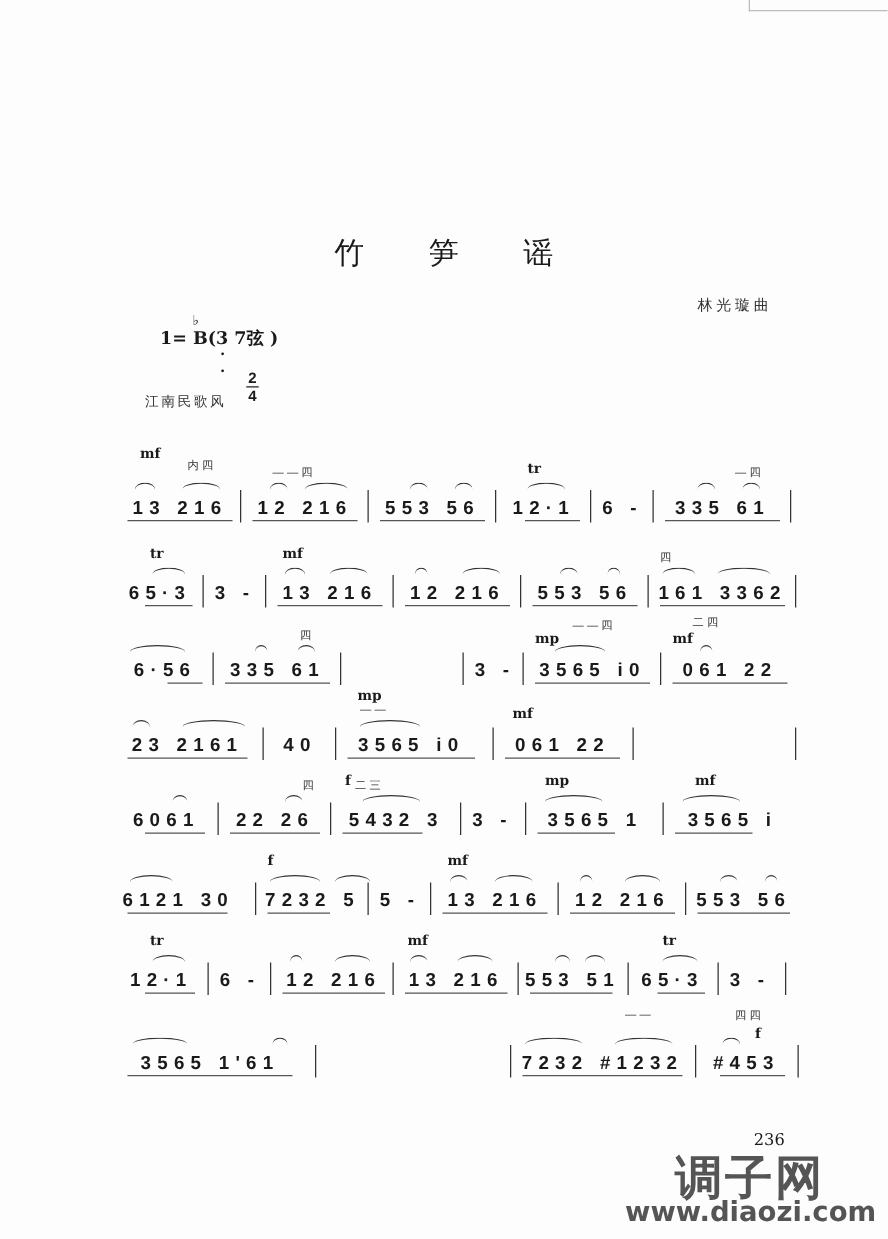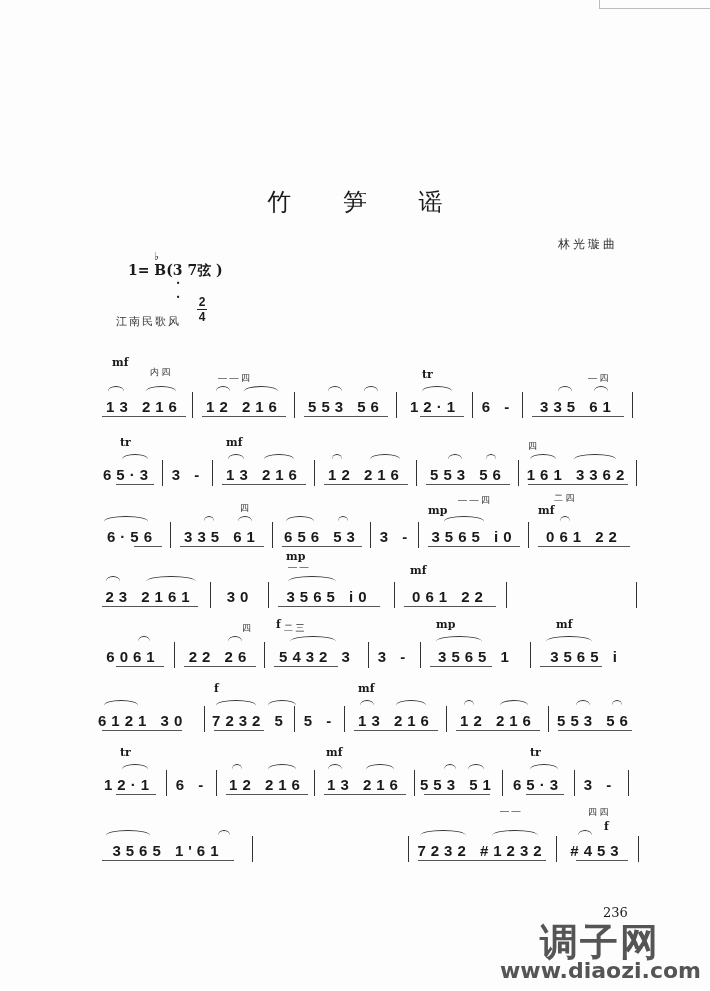--- a/index.html
+++ b/index.html
@@ -146,26 +146,20 @@
   </div>
   <div class="bl" style="left:72px"></div>
   <div class="measure" style="left:78px;width:92px">
     <span class="fing" style="left:64px">四</span>
     <div class="slur" style="left:28px;width:10px"></div>
     <div class="slur" style="left:62px;width:14px"></div>
     <div class="notes">335 61</div>
     <div class="ul" style="left:4px;width:84px"></div>
   </div>
   <div class="bl" style="left:174px"></div>
-  <div class="measure" style="left:180px;width:88px">
-    <div class="slur" style="left:8px;width:28px"></div>
-    <div class="slur" style="left:60px;width:10px"></div>
-    <div class="notes">656 53</div>
-    <div class="ul" style="left:4px;width:80px"></div>
-  </div>
   <div class="bl" style="left:272px"></div>
   <div class="measure" style="left:278px;width:40px">
     <div class="notes">3 -</div>
   </div>
   <div class="bl" style="left:320px"></div>
   <div class="measure" style="left:326px;width:100px">
     <span class="dyn" style="left:4px;top:6px">mp</span>
     <span class="fing" style="left:34px;top:-4px">— — 四</span>
     <div class="slur" style="left:20px;width:40px"></div>
     <div class="notes">3565 i0</div>
@@ -183,21 +177,21 @@
 
 <div class="row" style="top:558px">
   <div class="measure" style="left:0;width:104px">
     <div class="slur" style="left:8px;width:14px"></div>
     <div class="slur" style="left:48px;width:50px"></div>
     <div class="notes">23 2161</div>
     <div class="ul" style="left:4px;width:96px"></div>
   </div>
   <div class="bl" style="left:112px"></div>
   <div class="measure" style="left:118px;width:48px">
-    <div class="notes">30</div>
+    <div class="notes">40</div>
   </div>
   <div class="bl" style="left:170px"></div>
   <div class="measure" style="left:176px;width:110px">
     <span class="dyn" style="left:12px;top:-8px">mp</span>
     <span class="fing" style="left:14px">— —</span>
     <div class="slur" style="left:14px;width:48px"></div>
     <div class="notes">3565 i0</div>
     <div class="ul" style="left:4px;width:102px"></div>
   </div>
   <div class="bl" style="left:296px"></div>

